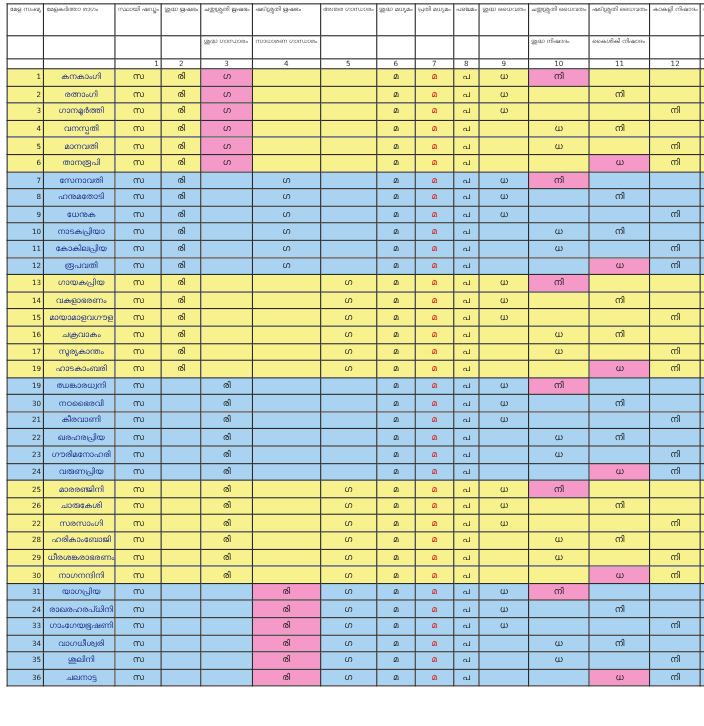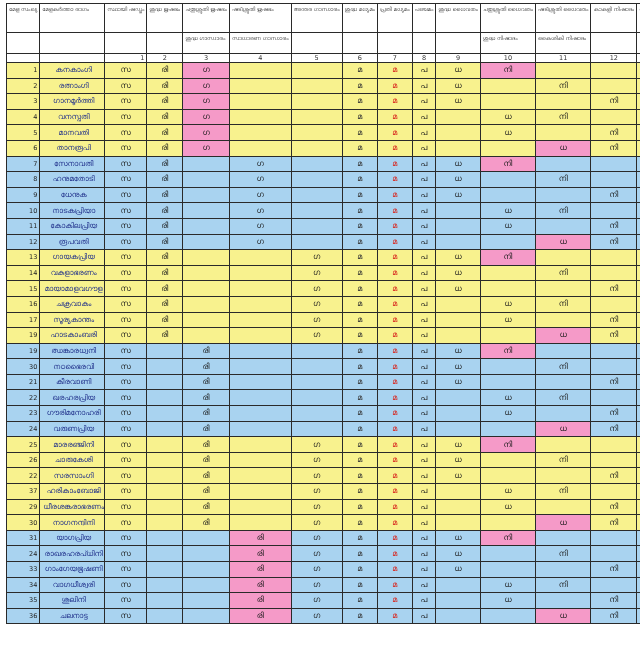--- a/index.html
+++ b/index.html
@@ -551,21 +551,21 @@
           <td class="ma1">മ</td>
           <td class="ma2">മ</td>
           <td>പ</td>
           <td>ധ</td>
           <td></td>
           <td></td>
           <td>നി</td>
           <td>സ</td>
         </tr>
         <tr class="yellow">
-          <td class="idx">37</td>
+          <td class="idx">28</td>
           <td class="mel">ഹരികാംബോജി</td>
           <td>സ</td>
           <td></td>
           <td>രി</td>
           <td></td>
           <td>ഗ</td>
           <td class="ma1">മ</td>
           <td class="ma2">മ</td>
           <td>പ</td>
           <td></td>

